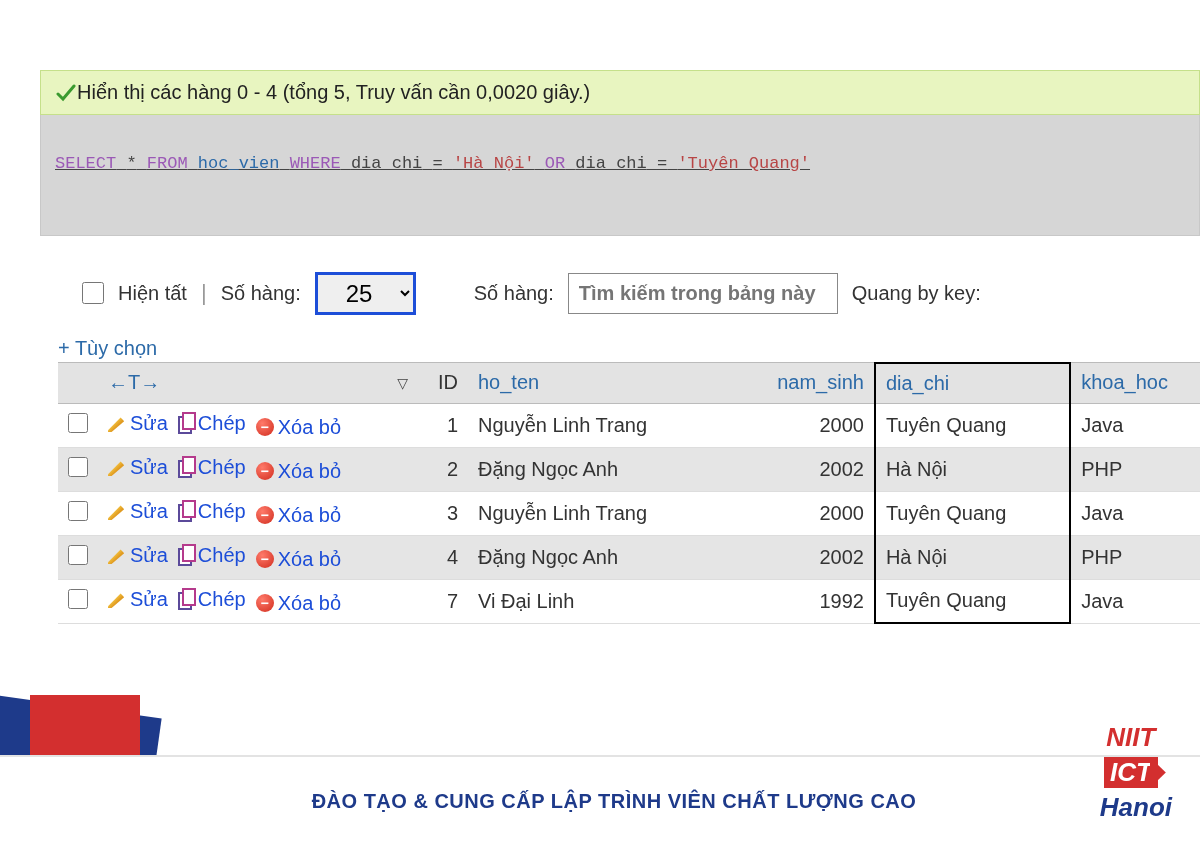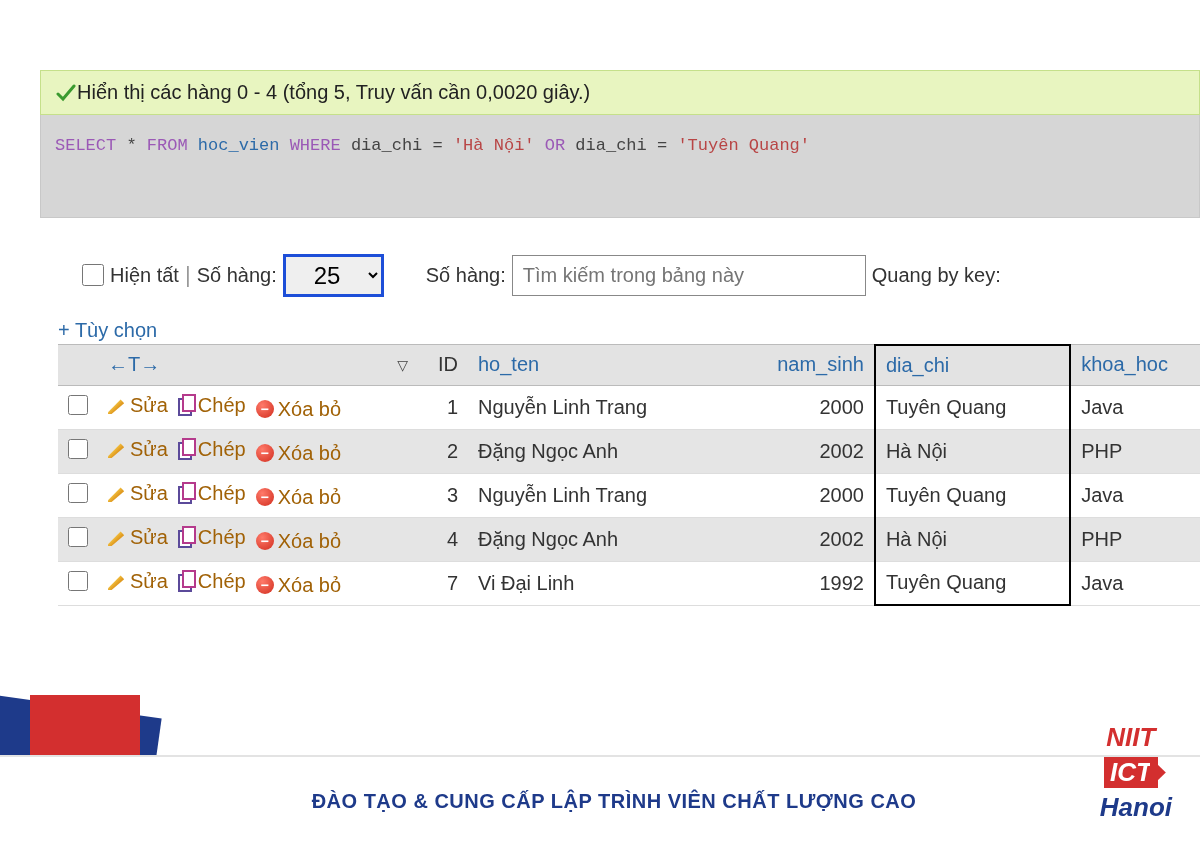--- a/index.html
+++ b/index.html
@@ -32,55 +32,57 @@
     color: #222;
   }
   .check-icon {
     width: 22px; height: 22px;
     display: inline-flex; align-items:center; justify-content:center;
     color: #3a9a2f;
     font-weight: bold;
   }
   .sql-box {
     background: #d6d6d6;
-    padding: 18px 14px 58px 14px;
+    padding: 36px 14px 58px 14px;
     font-family: Consolas, 'Courier New', monospace;
     font-size: 17px;
     color: #444;
     border: 1px solid #c8c8c8;
     border-top: none;
     line-height: 1.5;
+    text-decoration: underline;
   }
   .kw-purple { color: #9b59b6; }
   .kw-red { color: #b84545; }
   .kw-blue { color: #2c6aa8; }
   .controls {
     display: flex;
     align-items: center;
-    gap: 6px;
+    gap: 14px;
     padding: 36px 42px 10px 42px;
     font-size: 20px;
     color: #333;
   }
   .controls input[type="checkbox"] {
     width: 22px; height: 22px;
     accent-color: #555;
   }
   .divider { color: #999; font-size: 22px; }
   select.rows-select {
     font-size: 24px;
     padding: 4px 24px;
     border: 3px solid #1d4ed8;
   }
   input.search {
     font-size: 20px;
     padding: 8px 10px;
-    width: 354px;
+    width: 270px;
     border: 1px solid #888;
     color: #888;
+    font-weight: bold;
   }
   .options-link {
     color: #2c6aa8;
     font-size: 20px;
     padding: 12px 18px 2px 18px;
     cursor: pointer;
   }
   table.results {
     width: 100%;
     border-collapse: collapse;
@@ -108,21 +110,21 @@
   .actions-cell {
     white-space: nowrap;
   }
   .action-group {
     display: inline-flex;
     align-items: center;
     gap: 4px;
     margin-right: 10px;
     color: #333;
   }
-  .action-link { color: #a16207; }
+  .action-link { color: #1d4ed8; }
   .icon-pencil {
     width: 18px; height: 18px; display:inline-block;
     background: linear-gradient(135deg, #f5c542 40%, #e09a20 60%);
     clip-path: polygon(0% 90%, 70% 20%, 90% 40%, 20% 100%, 0% 100%);
   }
   .icon-copy {
     width: 16px; height: 18px; display:inline-block;
     position: relative;
   }
   .icon-copy::before {

